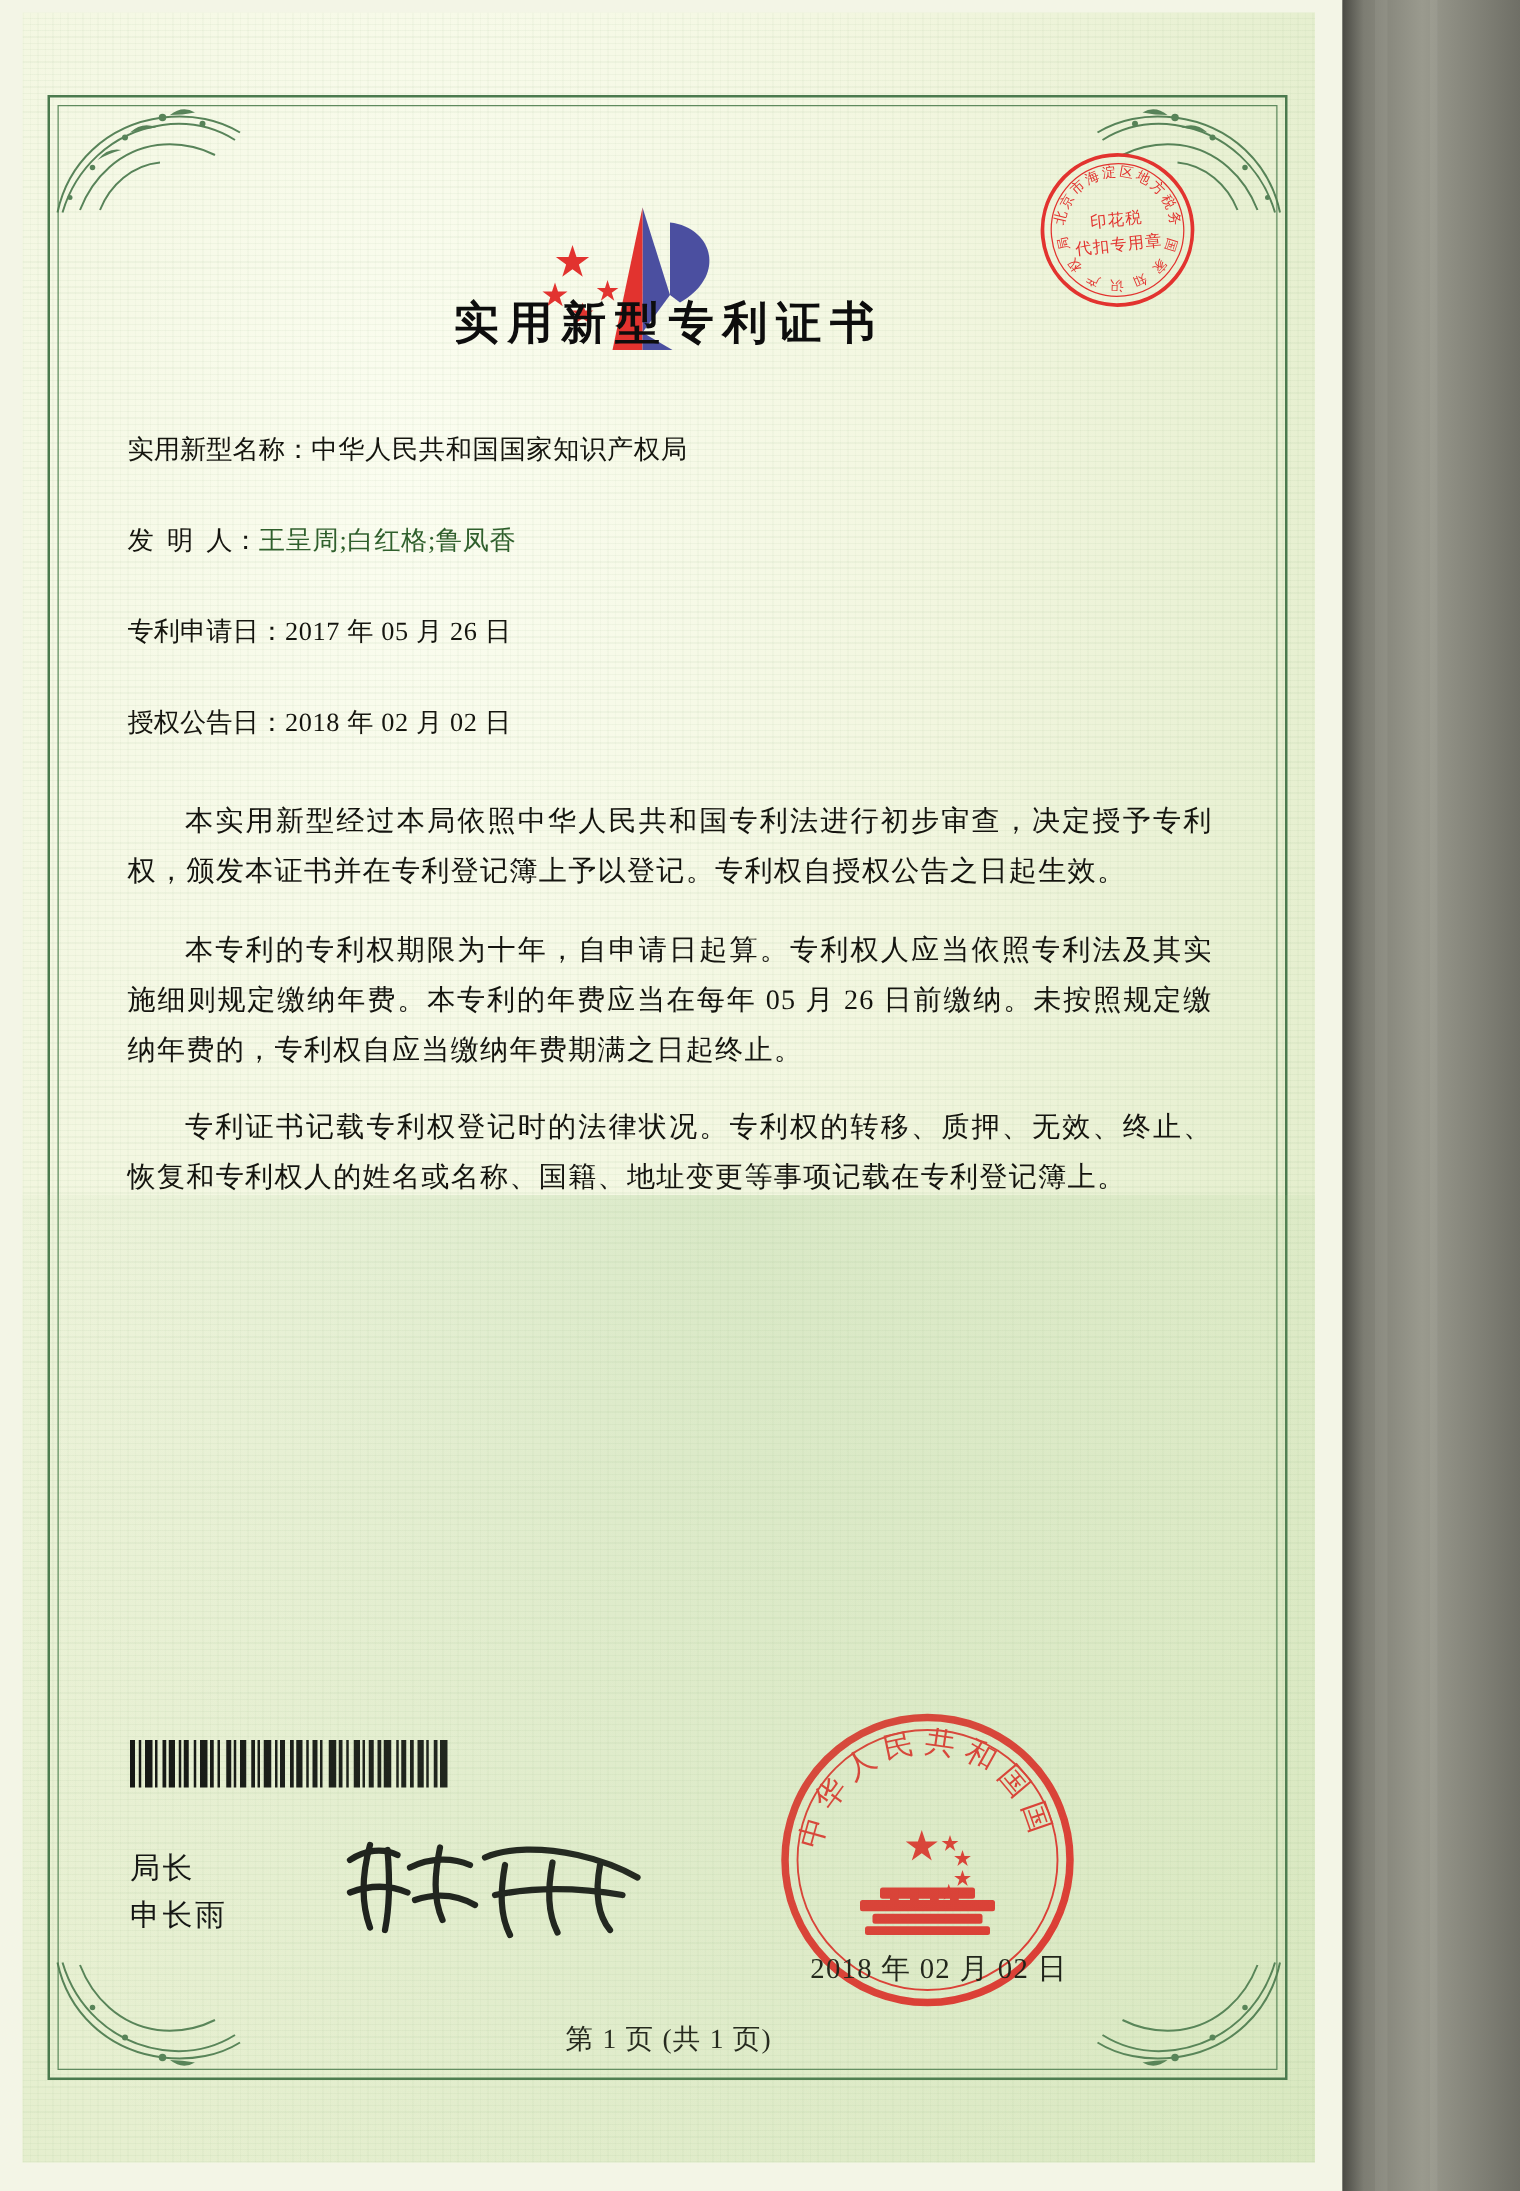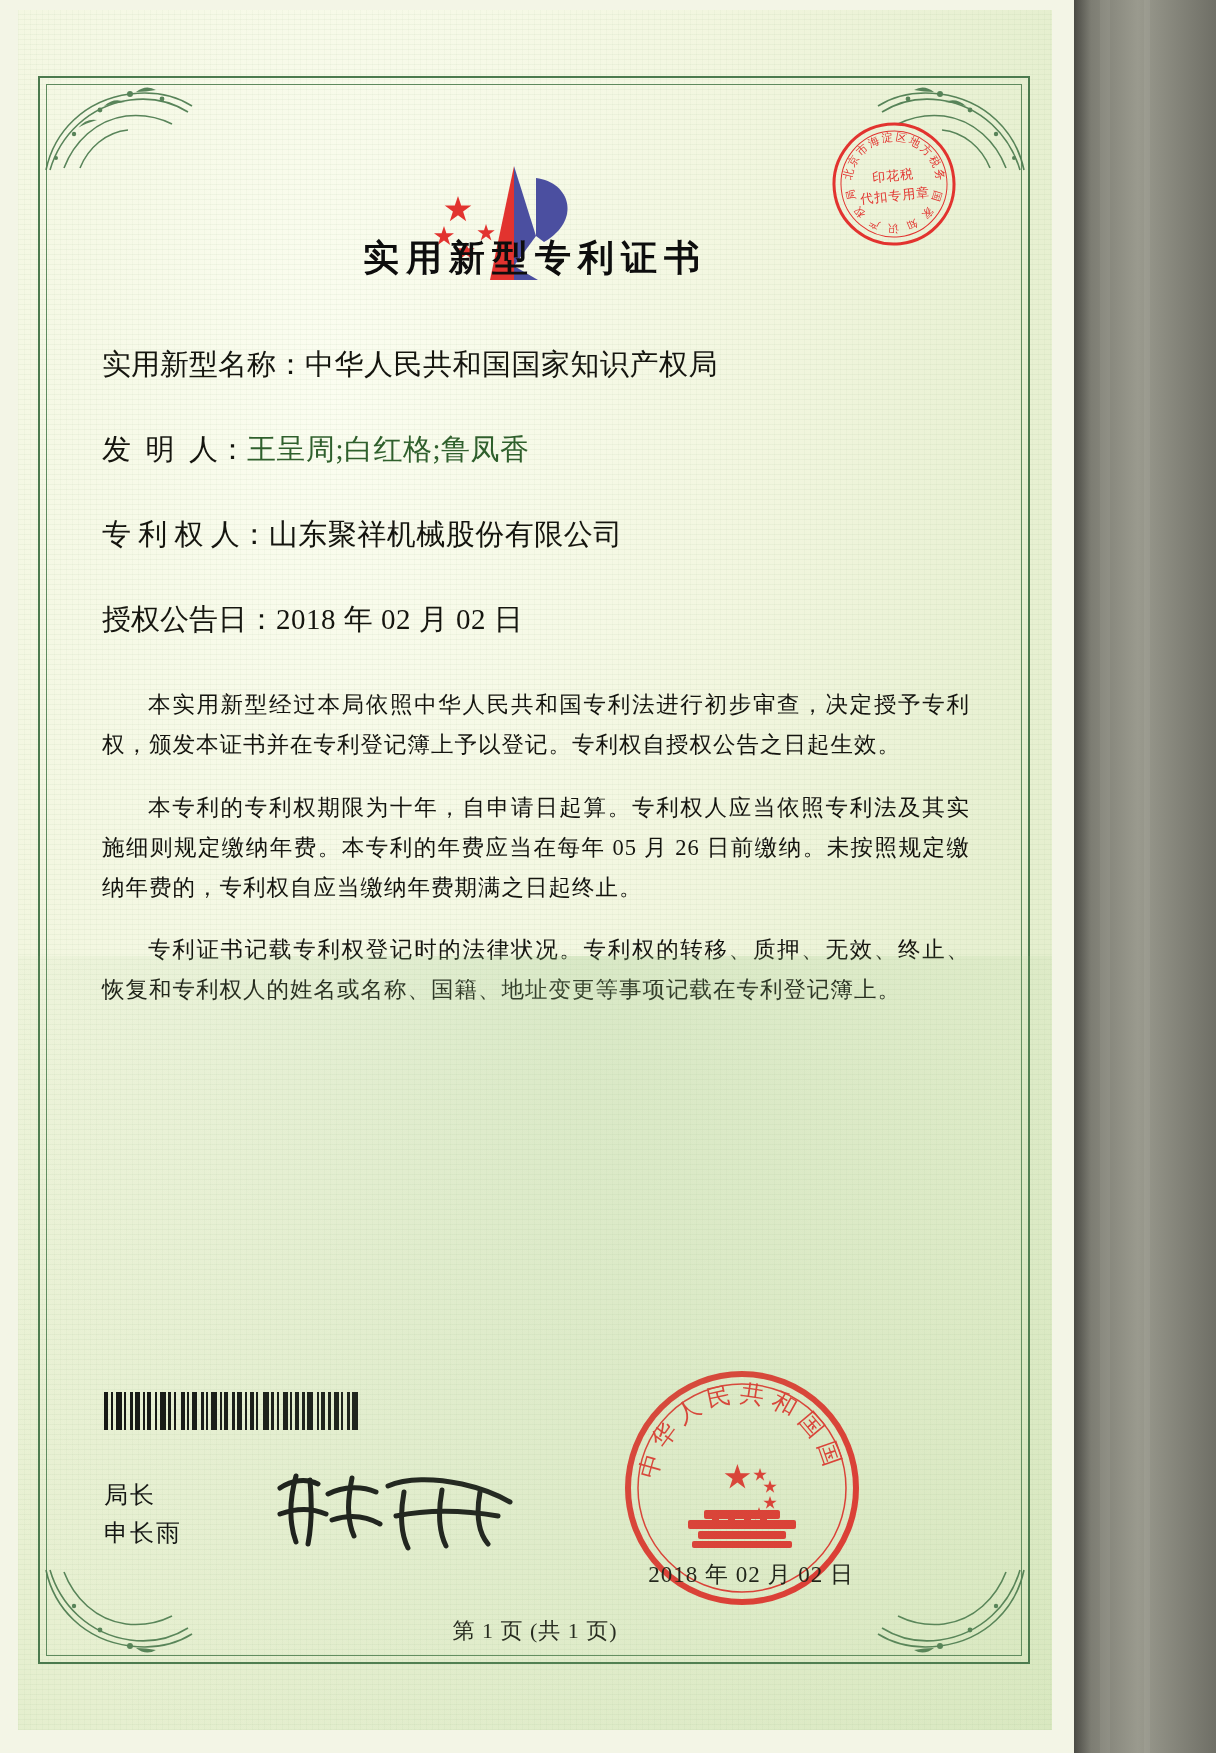--- a/index.html
+++ b/index.html
@@ -127,21 +127,21 @@
   }
   
   .fields {
     margin-top: 62px;
     margin-left: 22px;
   }
   .field {
     display: flex;
     align-items: flex-start;
     margin-bottom: 45px;
-    font-size: 29px;
+    font-size: 21px;
     color: #15150f;
   }
   .field .lbl {
     white-space: pre;
     letter-spacing: 0px;
   }
   .field .val {
     letter-spacing: 0.5px;
   }
   .field .val.latin {
@@ -333,25 +333,25 @@
             <span class="lbl">实用新型名称：</span>
             <span class="val">中华人民共和国国家知识产权局</span>
           </div>
 
           <div class="field">
             <span class="lbl">发  明  人：</span>
             <span class="val ink-green">王呈周;白红格;鲁凤香</span>
           </div>
 
 
-
           <div class="field">
-            <span class="lbl">专 利 权 人：</span>
-            <span class="val">山东聚祥机械股份有限公司</span>
+            <span class="lbl">专利申请日：</span>
+            <span class="val">2017 年 05 月 26 日</span>
           </div>
+
 
           <div class="field">
             <span class="lbl">授权公告日：</span>
             <span class="val">2018 年 02 月 02 日</span>
           </div>
 
         </div>
 
         <div class="paras">
           <p class="para">本实用新型经过本局依照中华人民共和国专利法进行初步审查，决定授予专利权，颁发本证书并在专利登记簿上予以登记。专利权自授权公告之日起生效。</p>

